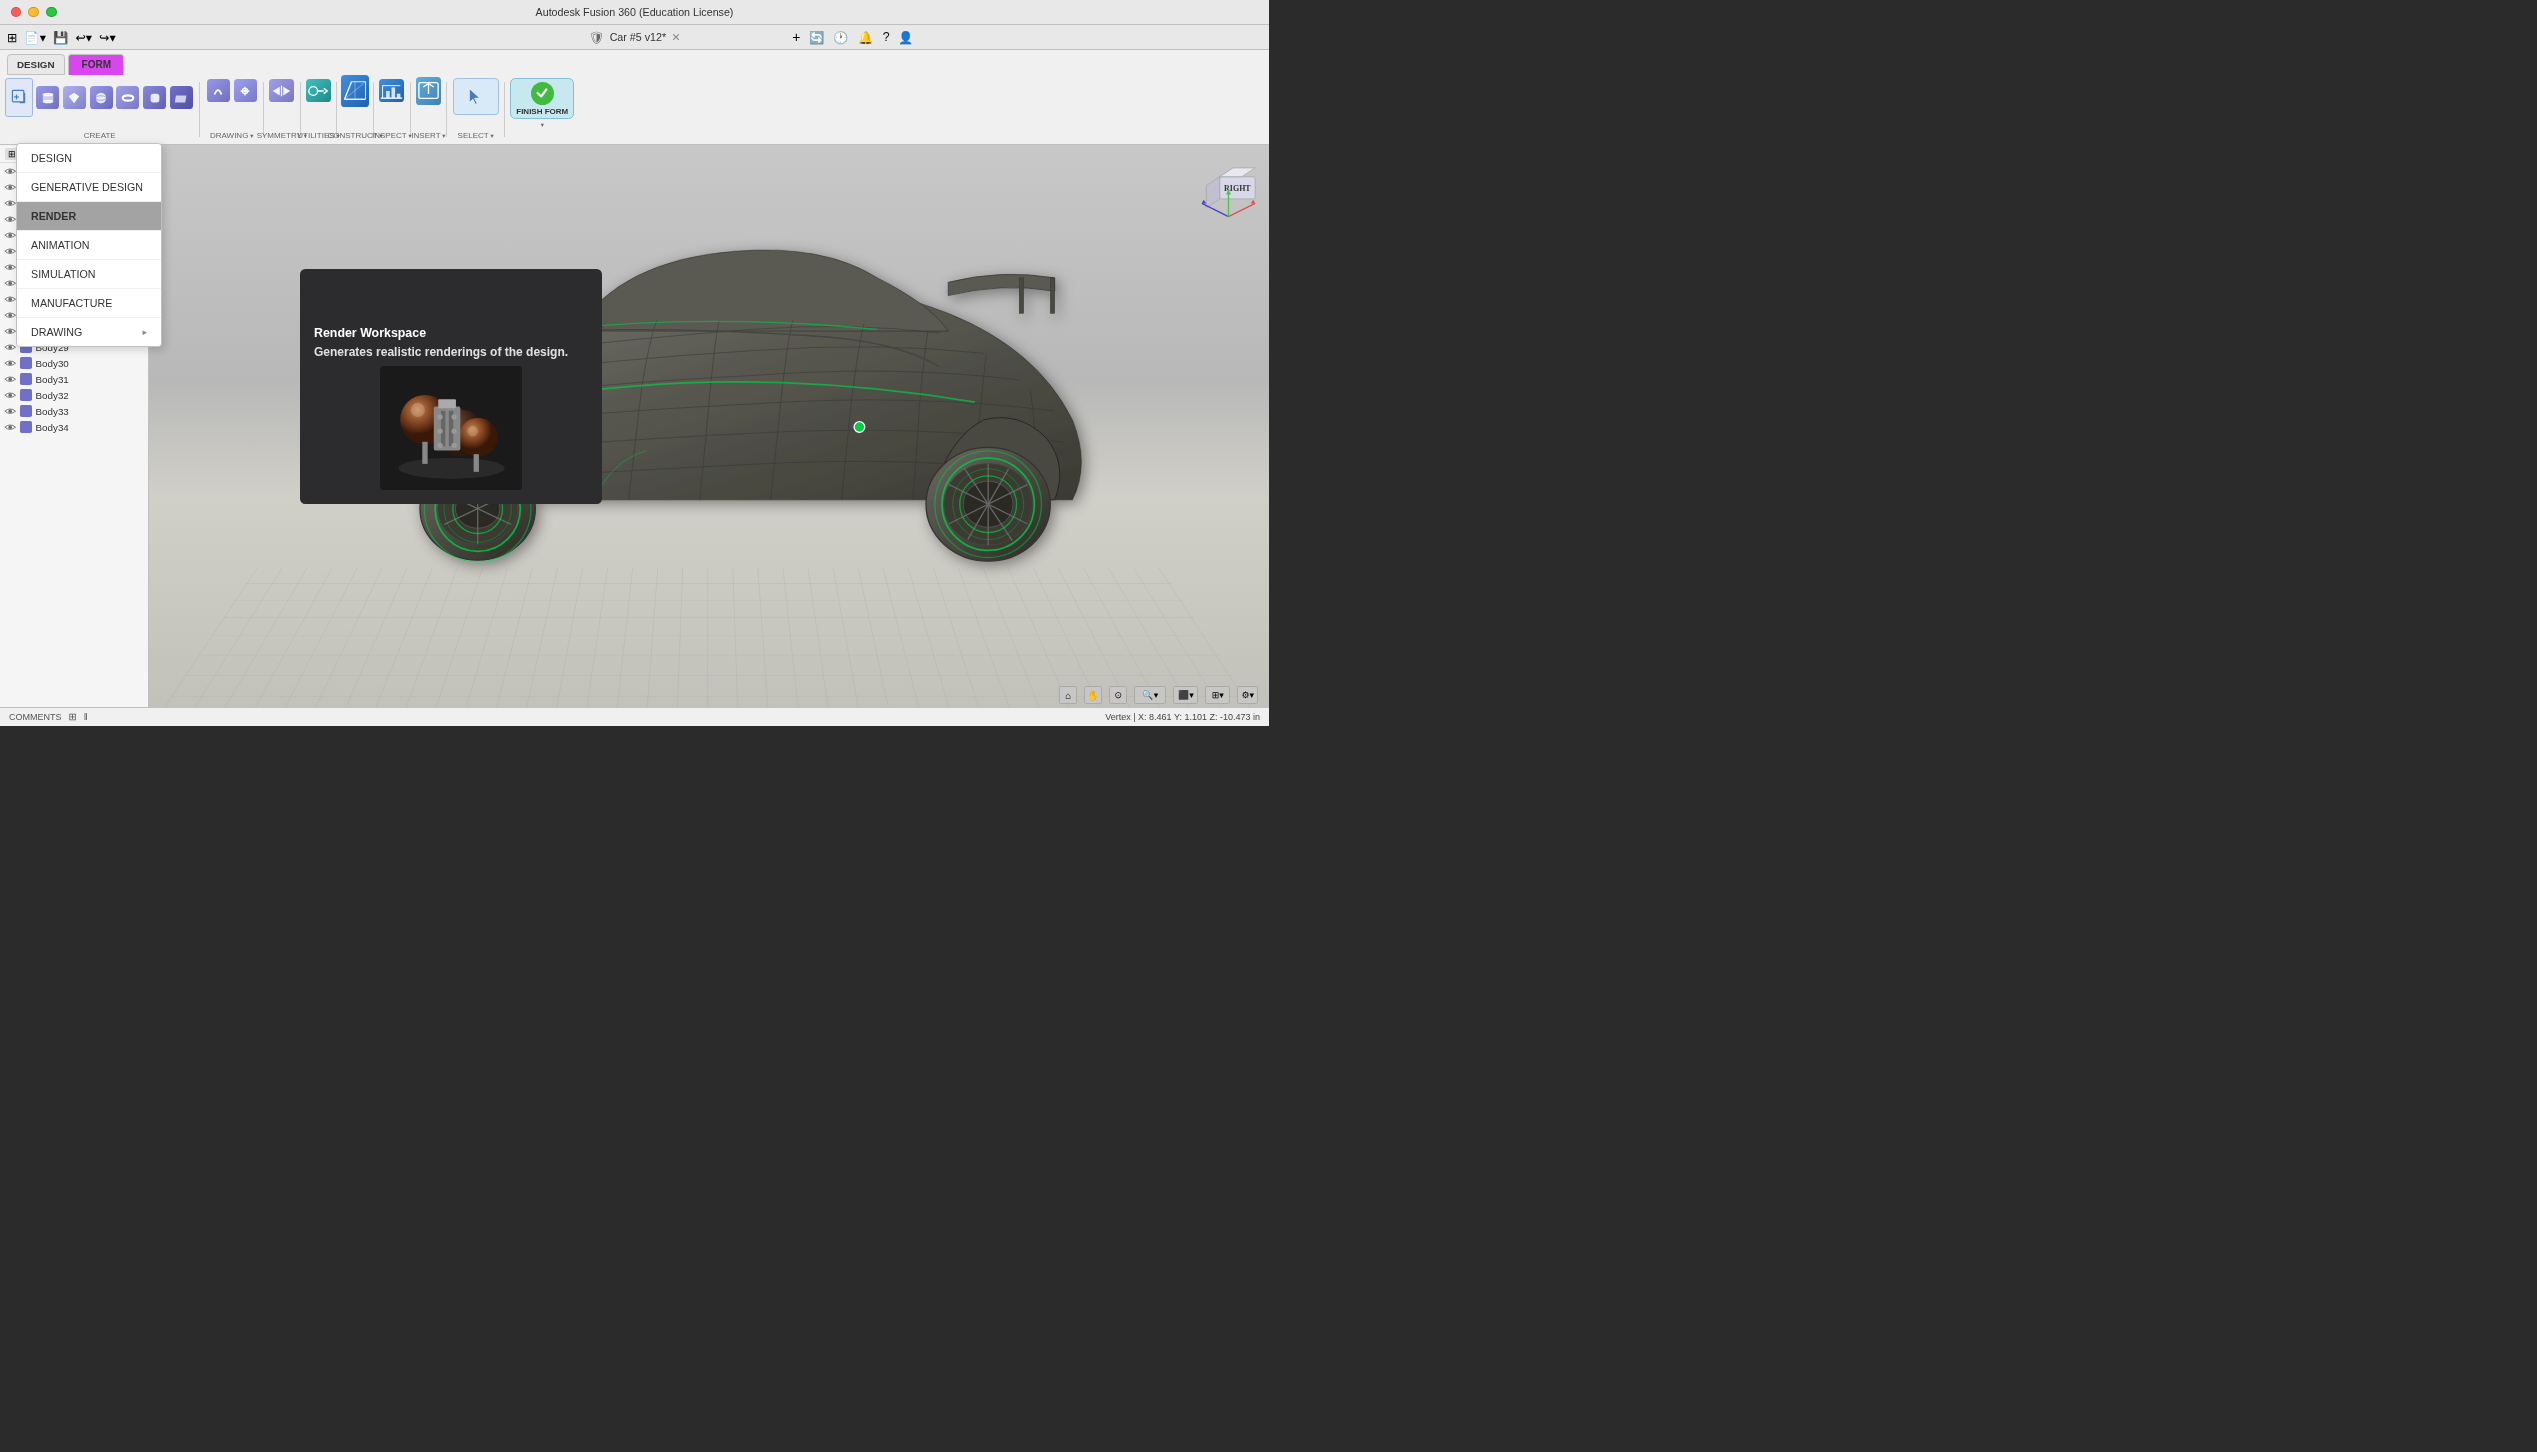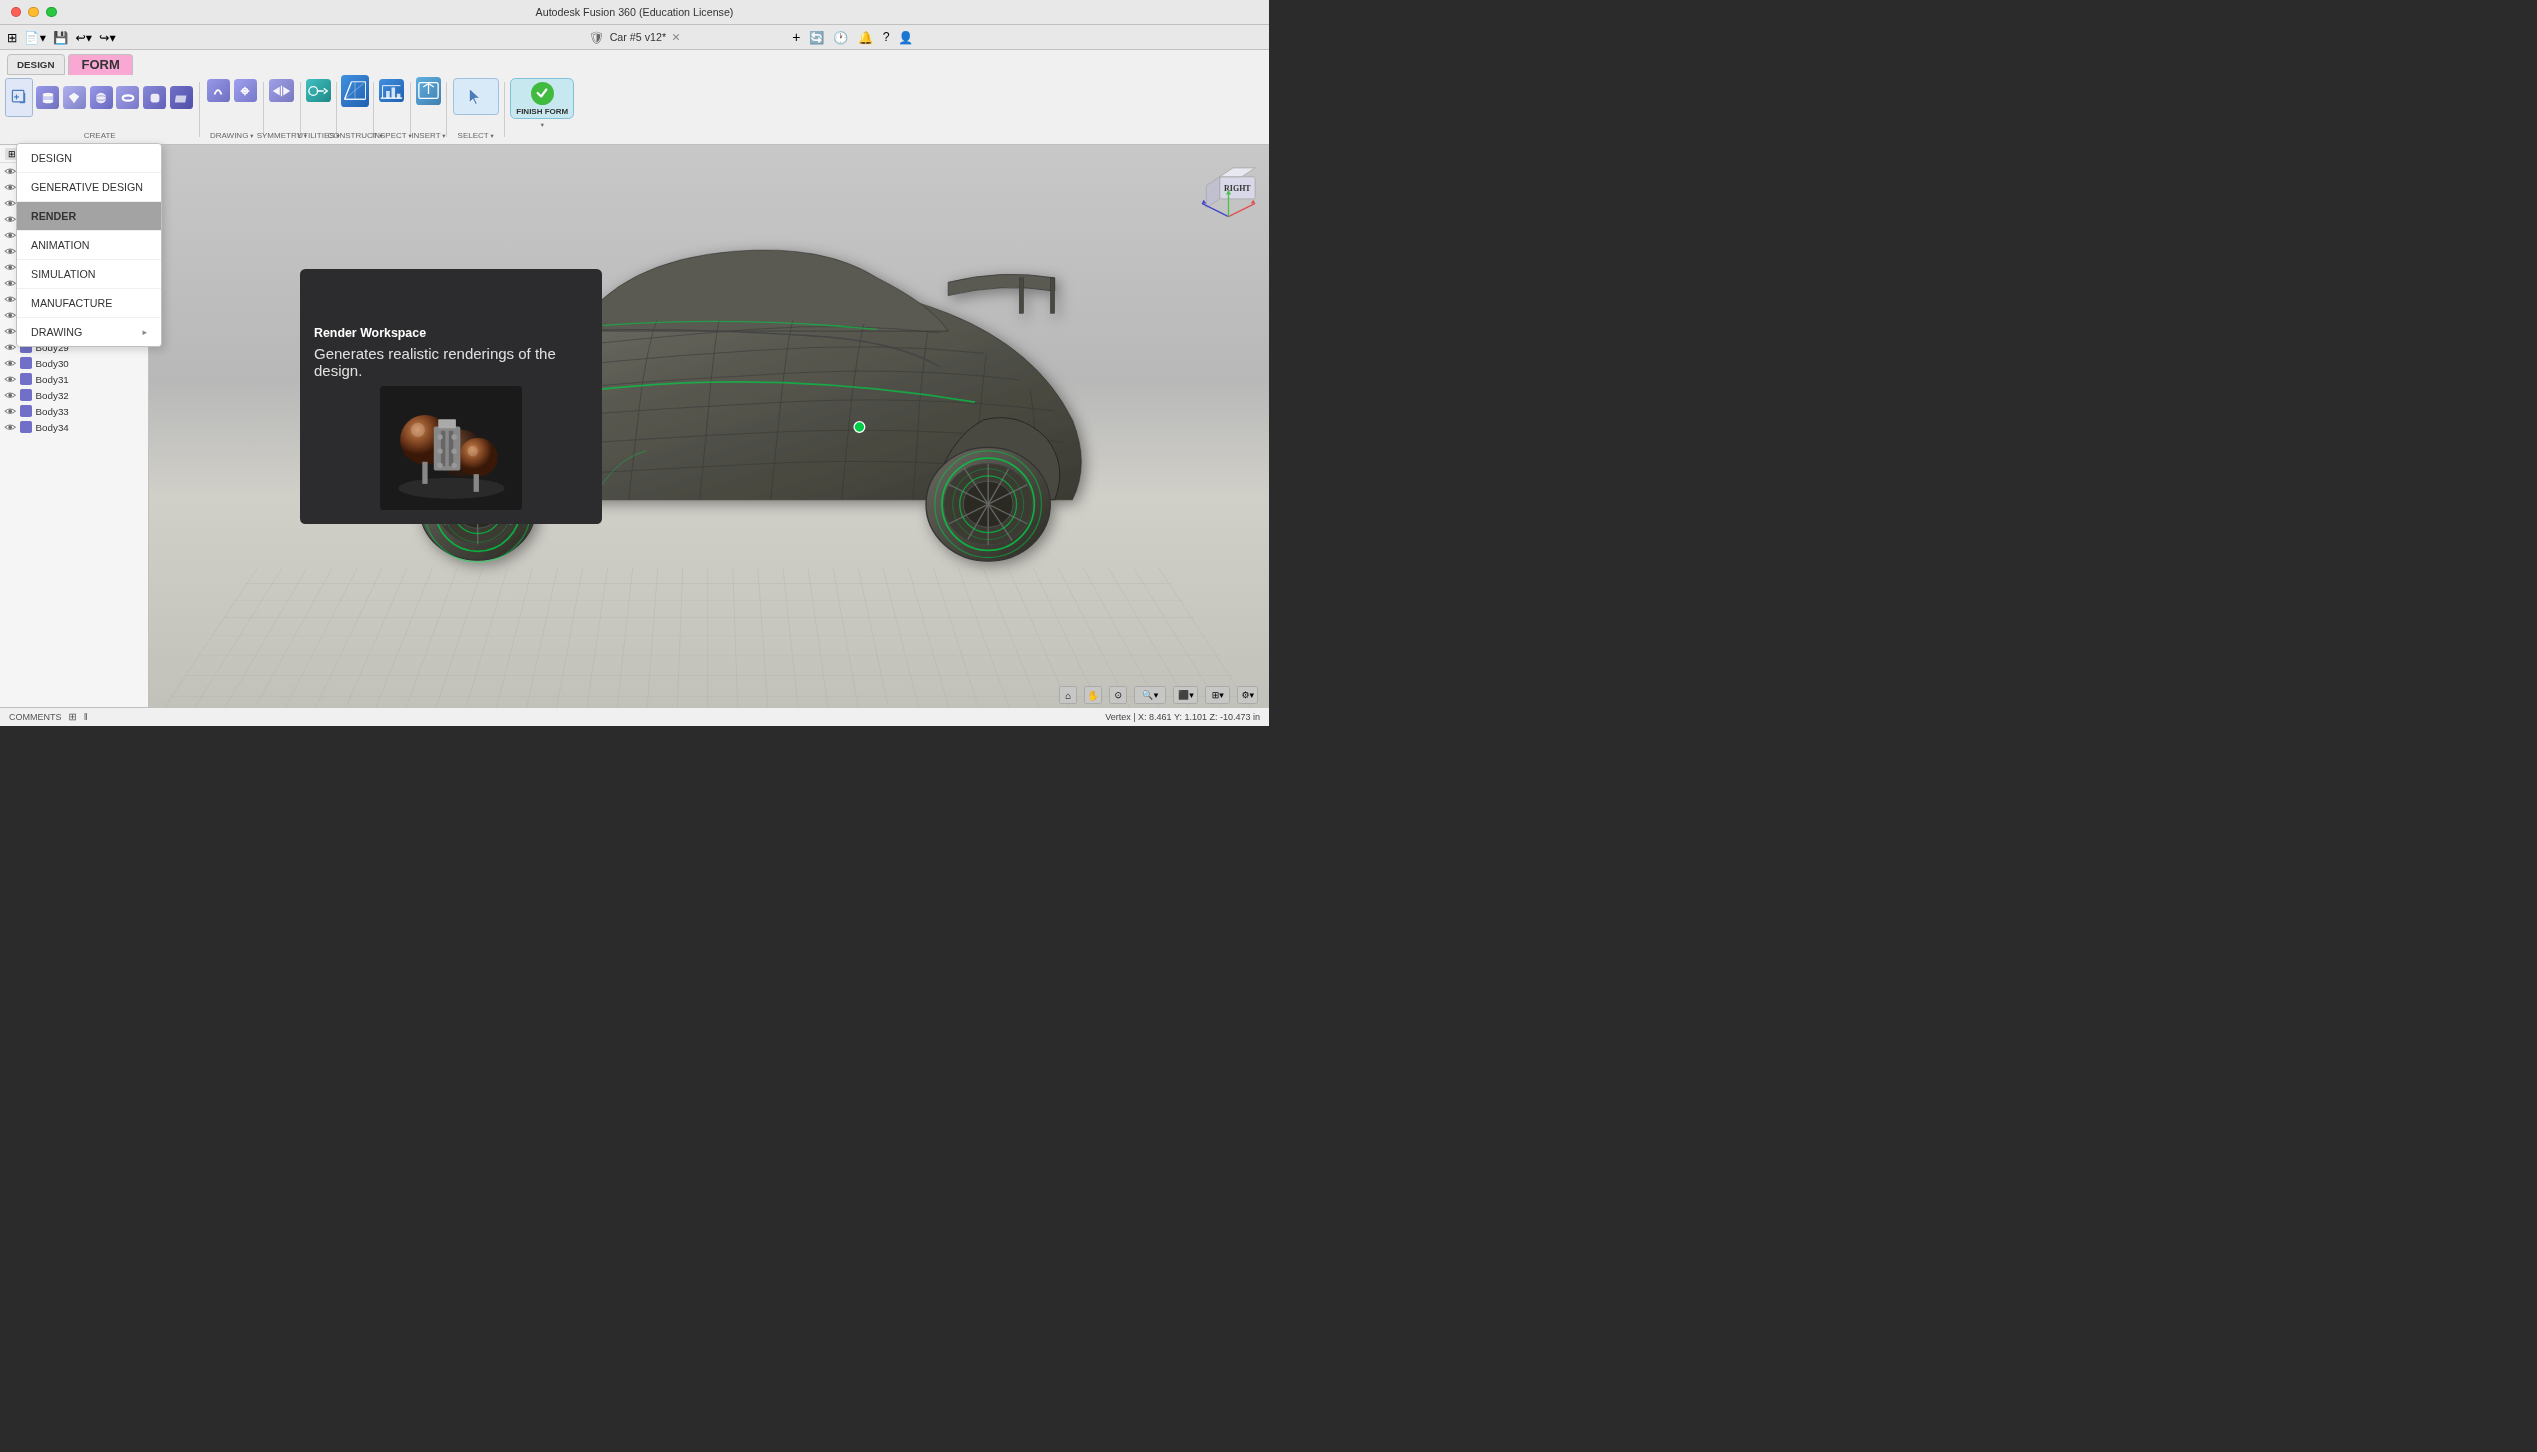--- a/index.html
+++ b/index.html
@@ -99,24 +99,24 @@
       color: white;
       z-index: 200;
     }
     .render-tooltip-title {
       font-size: 12.4px;
       font-weight: 700;
       margin-bottom: 5.3px;
       margin-top: 43px;
     }
     .render-tooltip-desc {
-      font-size: 15px;
+      font-size: 12px;
       color: #e0e0e0;
       margin-bottom: 7px;
-      font-weight: 400;
+      font-weight: 700;
     }
     .render-preview {
       width: 142px;
       height: 124px;
       background: #1a1a1a;
       border-radius: 3.6px;
       overflow: hidden;
       display: flex;
       align-items: center;
       justify-content: center;
@@ -313,21 +313,21 @@
         <div class="dd-item">DESIGN</div>
         <div class="dd-item">GENERATIVE DESIGN</div>
         <div class="dd-item" style="background:#a3a3a3; font-weight:600;">RENDER</div>
         <div class="dd-item">ANIMATION</div>
         <div class="dd-item">SIMULATION</div>
         <div class="dd-item">MANUFACTURE</div>
         <div class="dd-item">DRAWING <span class="arrow-r">▸</span></div>
       </div>
     </div>
 
-    <div style="background:#f9a8d4; border:0.9px solid #c0c0c0; border-bottom:none; border-radius:3.6px 3.6px 0 0; padding:3.6px 12.4px; font-size:13px; font-weight:700; color:#333; cursor:pointer; height:21px; display:flex; align-items:center;">FORM</div>
+    <div style="background:#d946ef; border:0.9px solid #c0c0c0; border-bottom:none; border-radius:3.6px 3.6px 0 0; padding:3.6px 12.4px; font-size:10px; font-weight:700; color:#333; cursor:pointer; height:21px; display:flex; align-items:center;">FORM</div>
   </div>
 
   <div class="toolbar-row">
 
     <div class="tg">
       <div class="tg-icons">
 
         <div class="icon-btn" style="background:#e0e8f8; border:0.9px solid #a0b8d8; width:28px; height:39px; flex-direction:column; gap:1.8px;">
           <svg width="19.5" height="19.5" viewBox="0 0 24 24" fill="none">
             <rect x="3" y="3" width="14" height="14" rx="1" stroke="#4a7cc0" stroke-width="1.5" fill="none"></rect>

